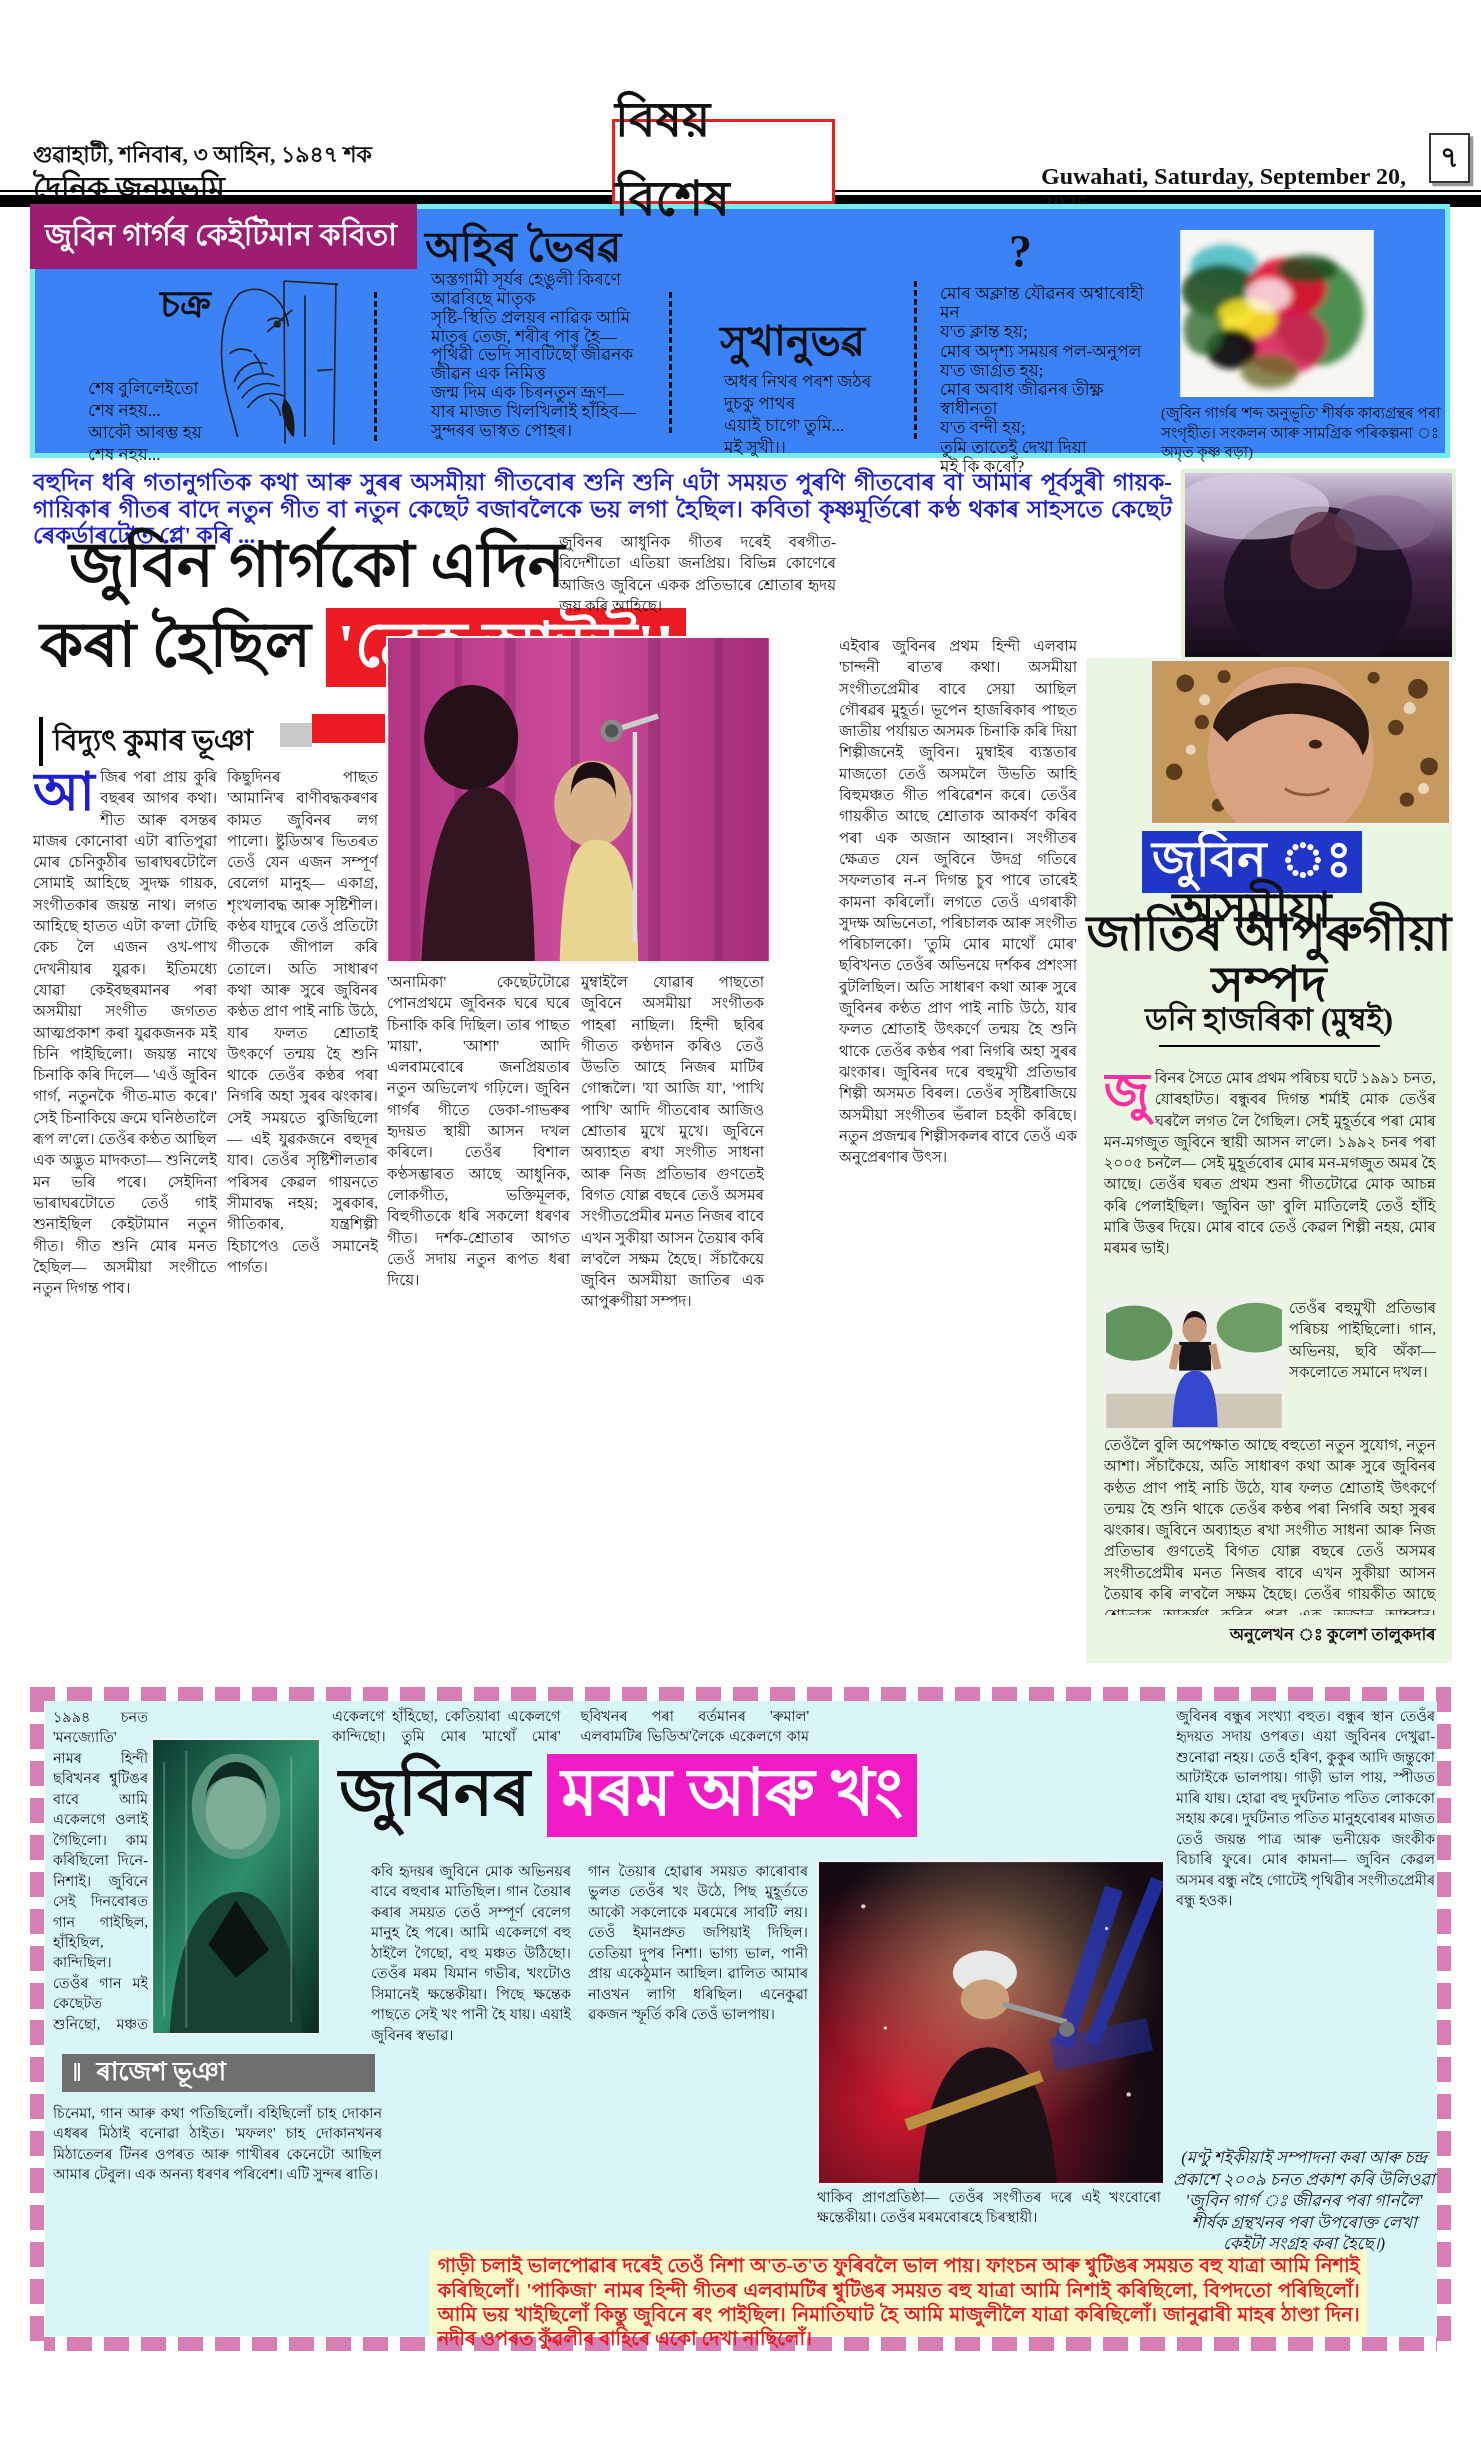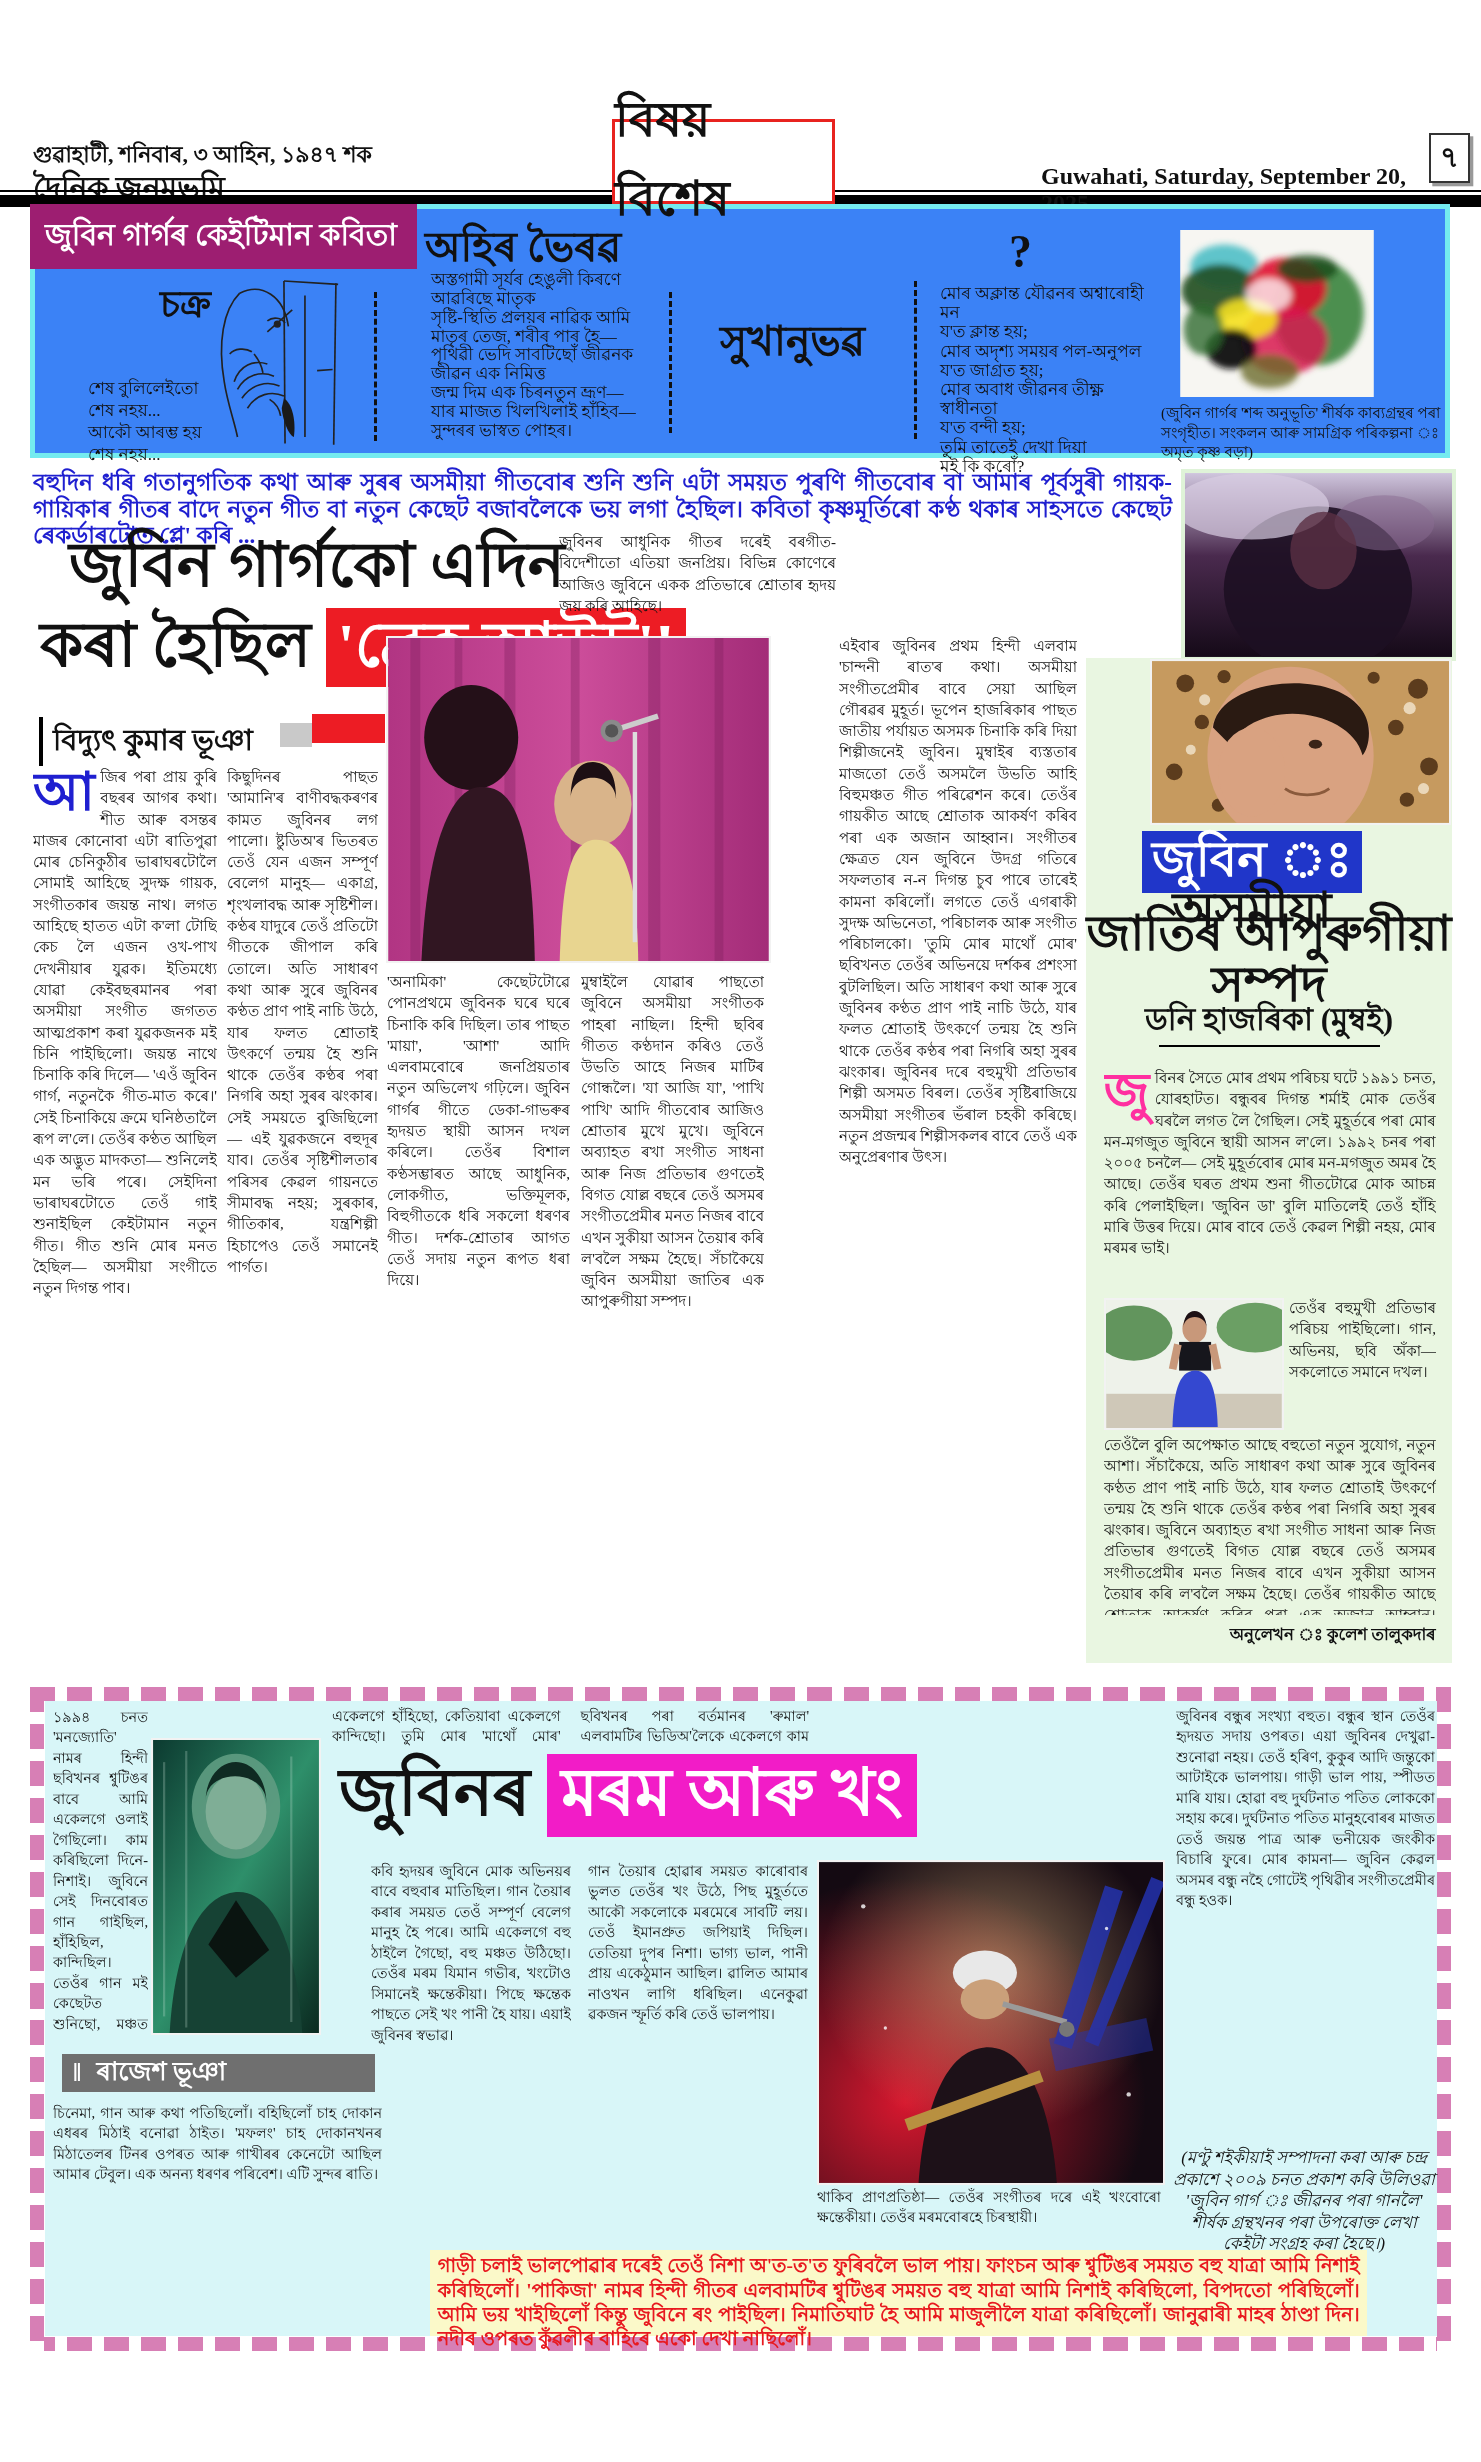--- a/index.html
+++ b/index.html
@@ -115,20 +115,24 @@
 মাতৃৰ তেজ, শৰীৰ পাৰ হৈ—
 পৃথিৱী ভেদি সাবটিছোঁ জীৱনক
 জীৱন এক নিমিত্ত
 জন্ম দিম এক চিৰনতুন ভ্ৰূণ—
 যাৰ মাজত খিলখিলাই হাঁহিব—
 সুন্দৰৰ ভাস্বত পোহৰ।</div>
 
     <div class="abs vdash" style="left:634px;top:83px;height:141px;"></div>
 
     <div class="abs poem-title" style="left:685px;top:100px;font-size:41px;">সুখানুভৱ</div>
+    <div class="abs poem-text poem-lines" style="left:689px;top:162px;width:199px;">অধৰ নিথৰ পৰশ জঠৰ
+দুচকু পাথৰ
+এয়াই চাগে' তুমি...
+মই সুখী।।</div>
 
     <div class="abs vdash" style="left:879px;top:72px;height:158px;"></div>
 
     <div class="abs poem-title" style="left:974px;top:15.5px;font-size:46px;">?</div>
     <div class="abs poem-text poem-lines" style="left:905px;top:75px;width:216px;line-height:1.13;">মোৰ অক্লান্ত যৌৱনৰ অশ্বাৰোহী মন
 য'ত ক্লান্ত হয়;
 মোৰ অদৃশ্য সময়ৰ পল-অনুপল
 য'ত জাগ্ৰত হয়;
 মোৰ অবাধ জীৱনৰ তীক্ষ্ণ স্বাধীনতা
 য'ত বন্দী হয়;

